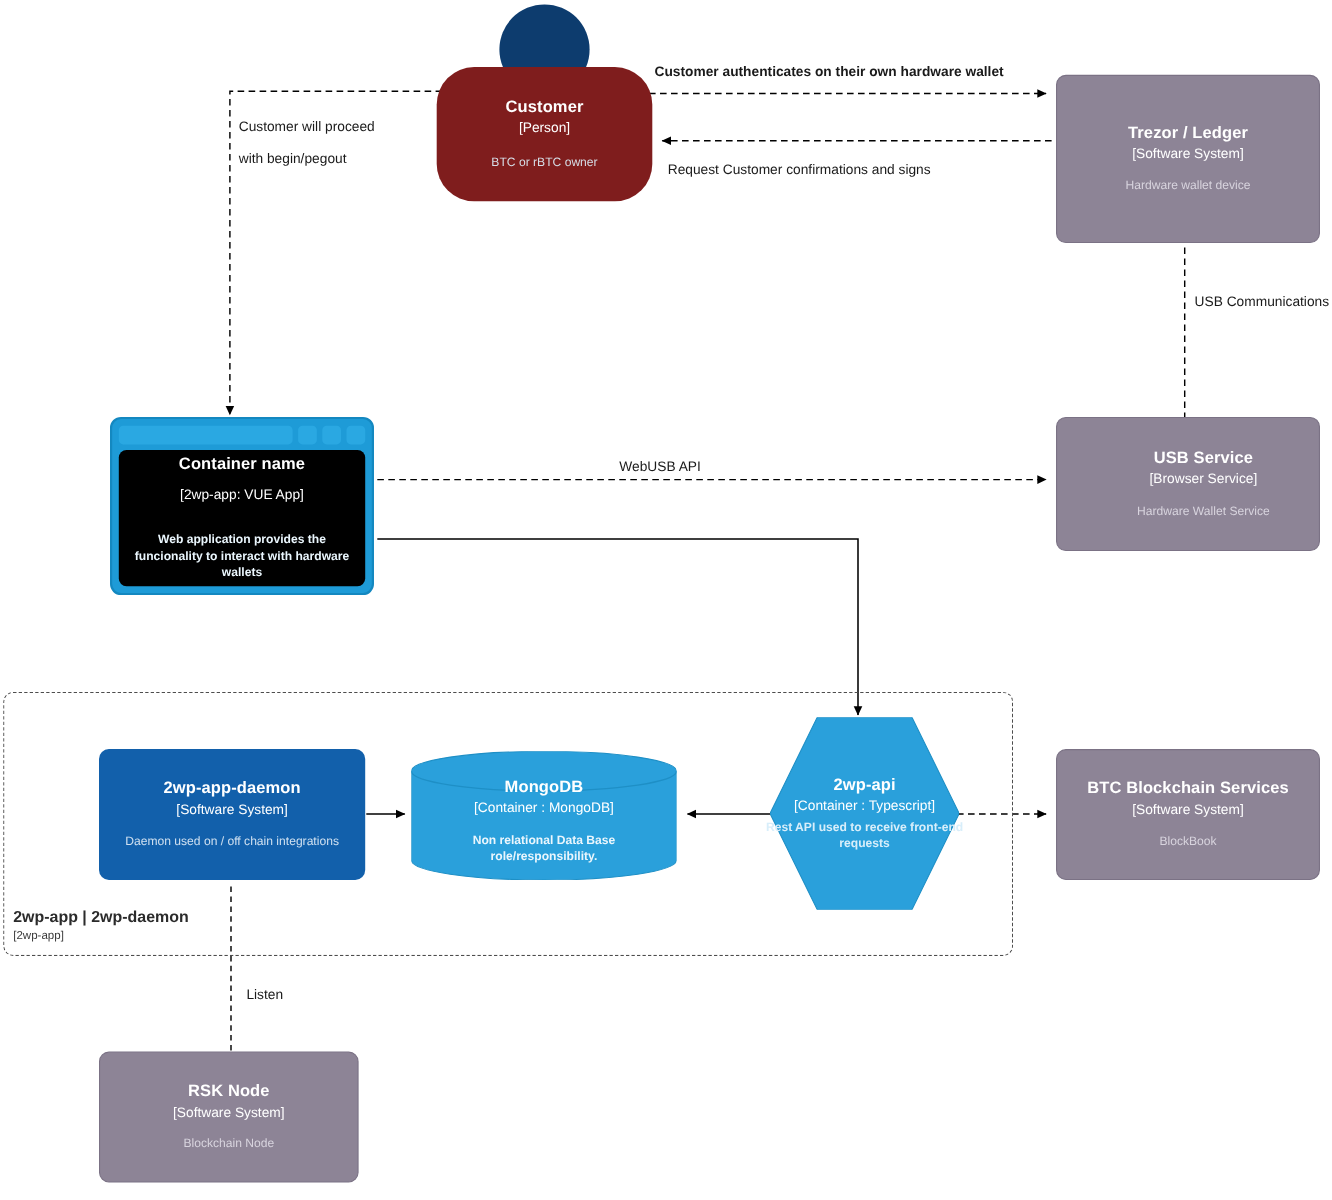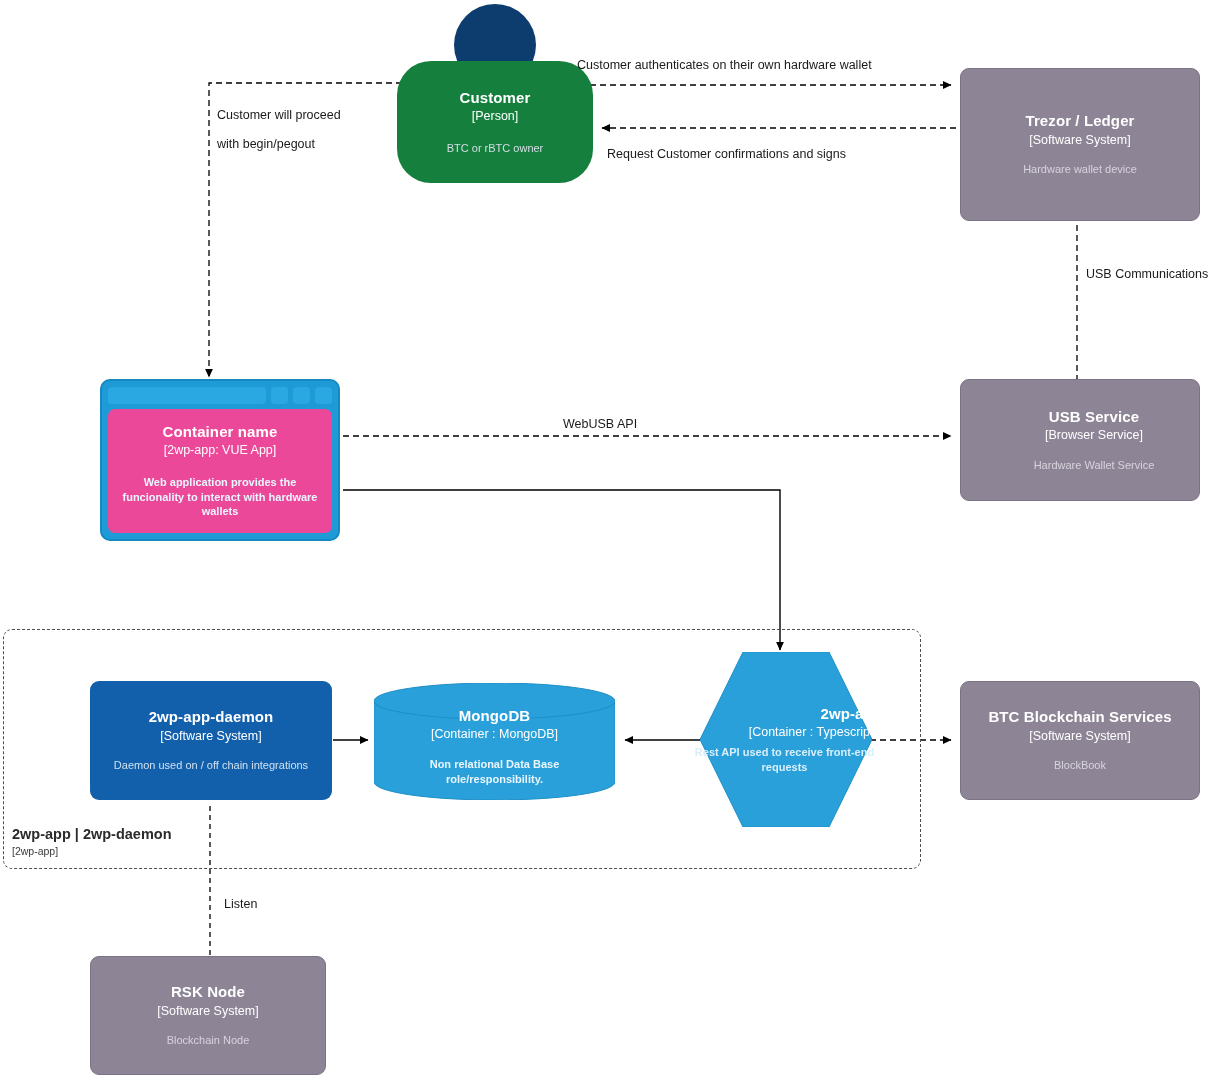--- a/index.html
+++ b/index.html
@@ -78,21 +78,21 @@
     height: 82px;
     border-radius: 50%;
     background: #0d3c6e;
   }
   .person-body {
     position: absolute;
     left: 0;
     top: 57px;
     width: 100%;
     height: 122px;
-    background: #15803d;
+    background: #7f1d1d;
     border-radius: 34px;
     display: flex;
     flex-direction: column;
     align-items: center;
     justify-content: center;
     color: #ffffff;
     text-align: center;
   }
   .person-body .n-desc { color: #d6dde6; margin-top: 16px; }
 
@@ -123,26 +123,26 @@
   }
   .browser-bar .dot {
     width: 17px;
     height: 17px;
     border-radius: 4px;
     background: #2aa8e2;
     flex: 0 0 auto;
   }
   .browser-body {
     flex: 1 1 auto;
-    background: #ec4899;
+    background: #000000;
     border-radius: 7px;
     display: flex;
     flex-direction: column;
     align-items: center;
-    justify-content: center;
+    justify-content: space-between;
     text-align: center;
     color: #ffffff;
     padding: 4px 8px;
     box-sizing: border-box;
   }
   .browser-body .n-title { font-size: 15px; }
   .browser-body .n-desc {
     color: #eaf6fd;
     font-weight: bold;
     font-size: 11px;
@@ -175,21 +175,21 @@
   
   .hex {
     position: absolute;
   }
   .hex-shape { position: absolute; left:0; top:0; right:0; bottom:0; }
   .hex-text {
     position: absolute;
     left: -5px; top: 0; right: -5px; bottom: 0;
     display: flex;
     flex-direction: column;
-    align-items: flex-end;
+    align-items: center;
     justify-content: center;
     text-align: center;
     color: #ffffff;
   }
   .hex-text .n-desc {
     color: #d8eefa;
     font-weight: bold;
     font-size: 11px;
     margin-top: 4px;
     padding: 0;
@@ -337,21 +337,21 @@
     <div class="n-type">[Software System]</div>
     <div class="n-desc">BlockBook</div>
   </div>
 
   <div class="node sys" style="left:90px; top:956px; width:236px; height:119px;">
     <div class="n-title">RSK Node</div>
     <div class="n-type">[Software System]</div>
     <div class="n-desc">Blockchain Node</div>
   </div>
 
-  <div class="edge-label" style="left:577px; top:57px;">Customer authenticates on their own hardware wallet</div>
+  <div class="edge-label" style="left:595px; top:57px;font-weight:bold;">Customer authenticates on their own hardware wallet</div>
 
   <div class="edge-label" style="left:607px; top:146px;">Request Customer confirmations and signs</div>
 
   <div class="edge-label" style="left:217px; top:107px;">Customer will proceed</div>
 
   <div class="edge-label" style="left:217px; top:136px;">with begin/pegout</div>
 
   <div class="edge-label" style="left:1086px; top:266px;">USB Communications</div>
 
   <div class="edge-label" style="left:563px; top:416px;">WebUSB API</div>

